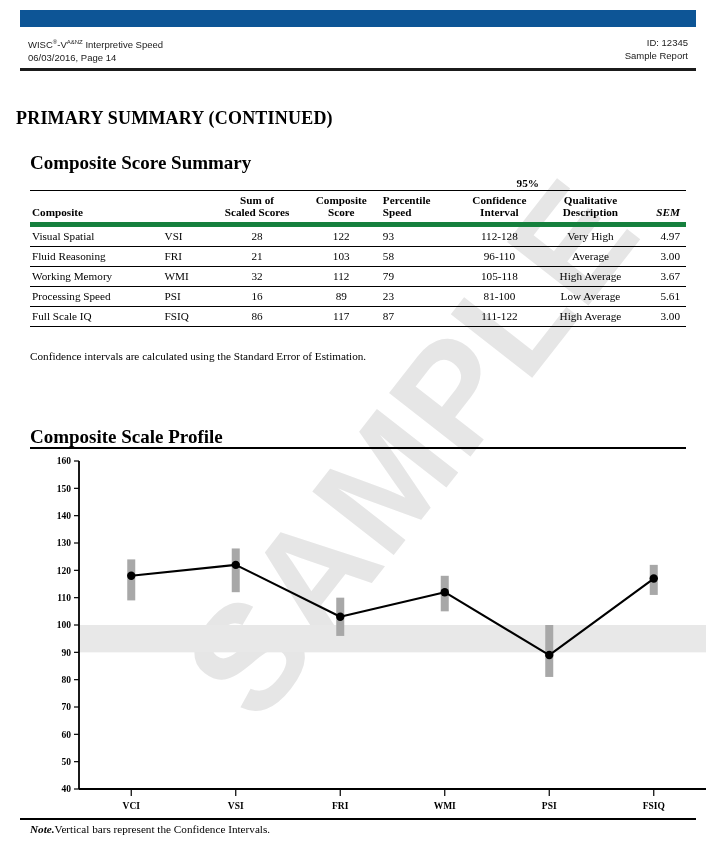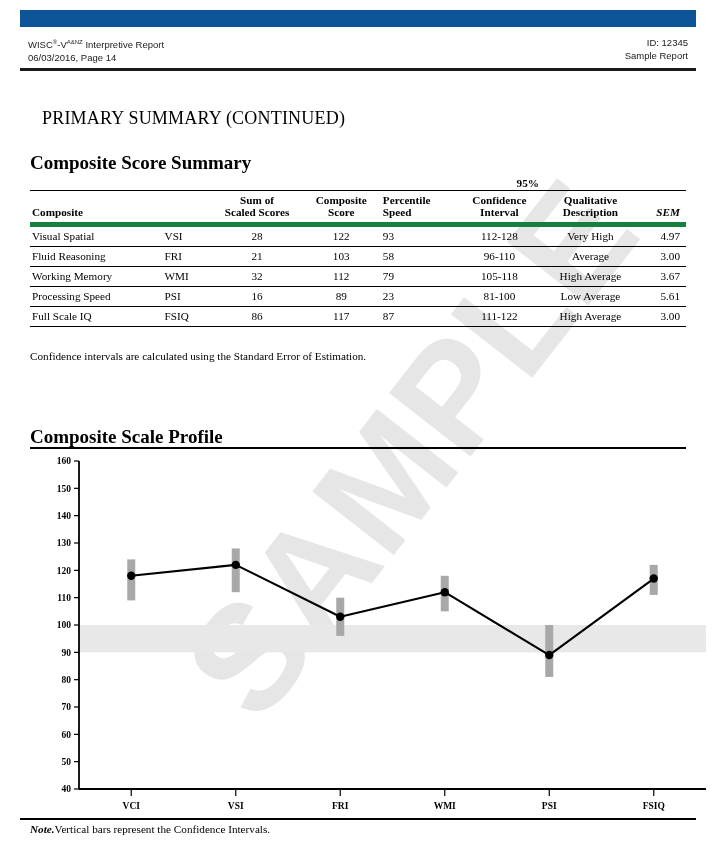--- a/index.html
+++ b/index.html
@@ -74,24 +74,24 @@
     left: 20px;
     top: 68px;
     width: 676px;
     height: 3px;
     background: #1b1b1b;
   }
 
   
   .page-title {
     position: absolute;
-    left: 42px;
+    left: 16px;
     top: 108px;
     font-size: 18px;
-    font-weight: normal;
+    font-weight: bold;
     letter-spacing: 0.2px;
   }
 
   .section-title {
     position: absolute;
     font-size: 19px;
     font-weight: bold;
   }
   #composite-summary-title { left: 30px; top: 152px; }
   #composite-profile-title { left: 30px; top: 426px; }
@@ -200,21 +200,21 @@
 <svg id="watermark" viewBox="0 0 716 846" xmlns="http://www.w3.org/2000/svg">
   <text class="wm-text" x="80" y="600" transform="rotate(-52 300 480)">SAMPLE</text>
 </svg>
 
 <div id="page">
 
   <div class="blue-bar"></div>
 
   <div class="header-block">
     <div class="header-left">
-      <div class="hdr-line1"><span>WISC</span><sup>®</sup><span>-V</span><sup>A&amp;NZ</sup><span> Interpretive Report</span></div>
+      <div class="hdr-line1"><span>WISC</span><sup>®</sup><span>-V</span><sup>A&amp;NZ</sup><span> Interpretive Speed</span></div>
       <div class="hdr-line2">06/03/2016, Page 14</div>
     </div>
     <div class="header-right">
       <div>ID: 12345</div>
       <div>Sample Report</div>
     </div>
   </div>
 
   <div class="header-rule"></div>
 

